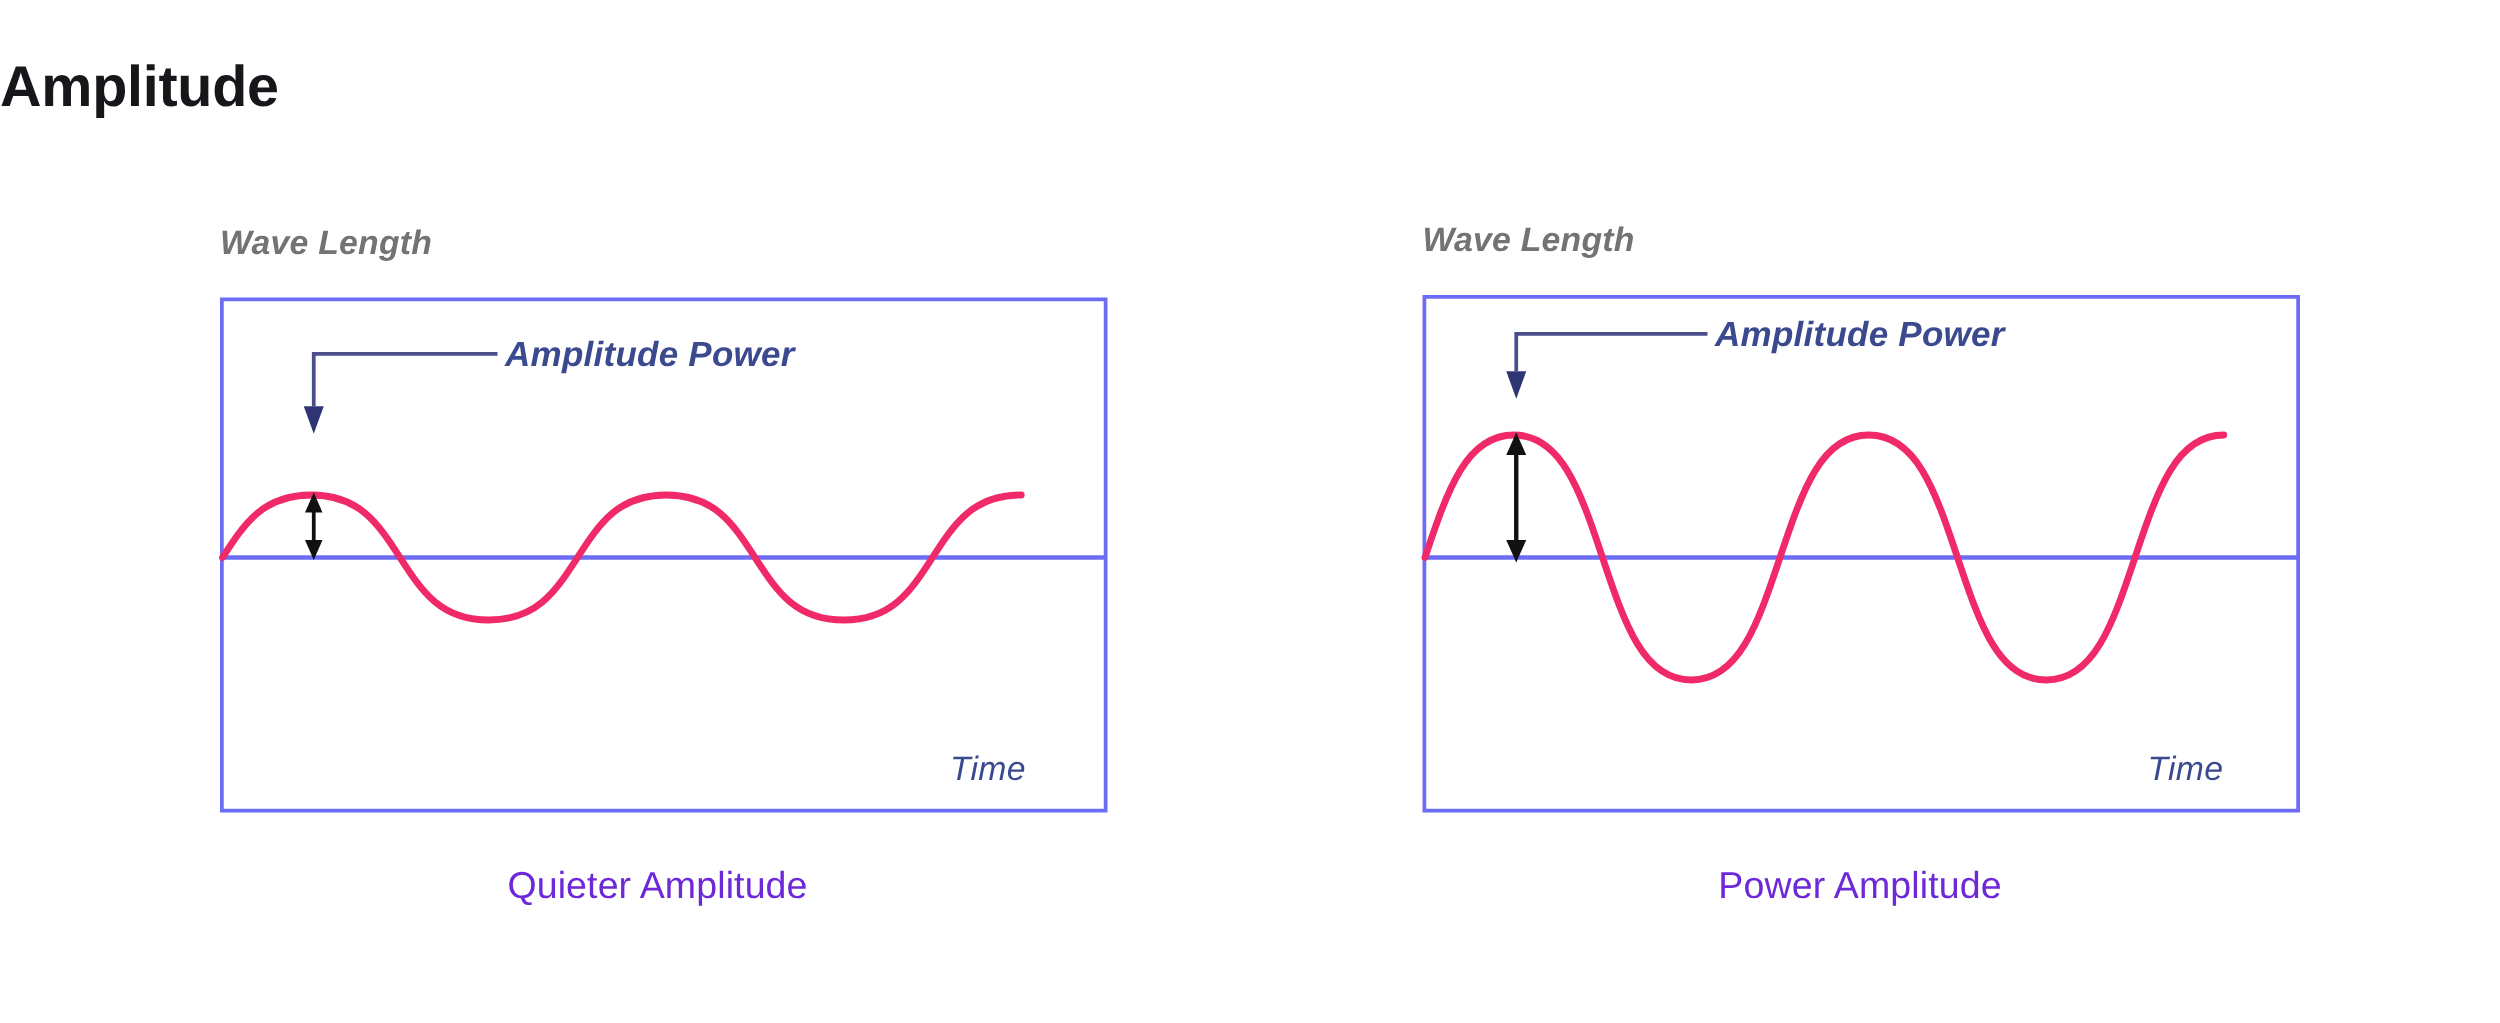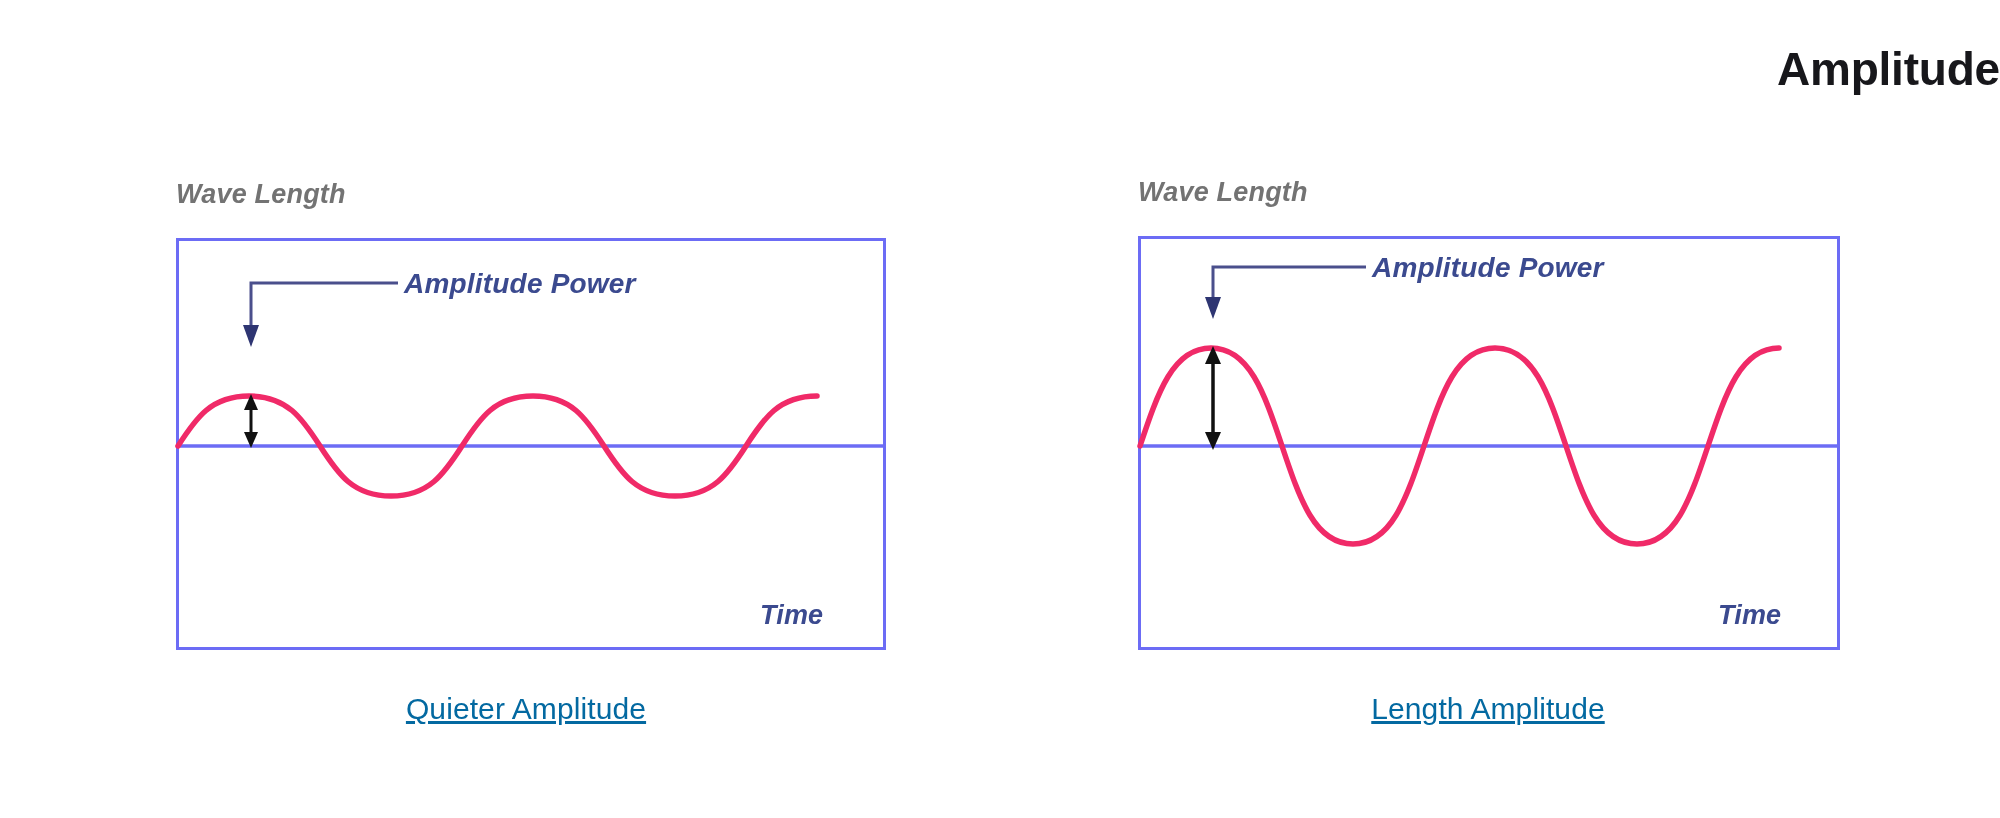--- a/index.html
+++ b/index.html
@@ -22,37 +22,36 @@
     top: 0;
     width: 2000px;
     height: 818px;
   }
 
   .page-title {
     position: absolute;
     left: 0;
     top: 42px;
     width: 2000px;
-    text-align: right;
+    text-align: left;
     font-size: 46px;
     font-weight: bold;
     color: #17171b;
     letter-spacing: -0.2px;
   }
 
   .caption {
     position: absolute;
     top: 692px;
     width: 720px;
     text-align: center;
     font-size: 30px;
     font-weight: 400;
-    color: #0369a1;
+    color: #6d28d9;
     letter-spacing: 0.1px;
-    text-decoration: underline;
   }
   .caption.left  { left: 166px; }
   .caption.right { left: 1128px; }
 
   .axis-label {
     position: absolute;
     font-style: italic;
     font-weight: bold;
     font-size: 27px;
     color: #737373;
@@ -70,21 +69,21 @@
     color: #3b4a8f;
     letter-spacing: 0.2px;
     white-space: nowrap;
   }
   .callout-label.left  { left: 404px;  top: 268px; }
   .callout-label.right { left: 1372px; top: 252px; }
 
   .time-label {
     position: absolute;
     font-style: italic;
-    font-weight: bold;
+    font-weight: normal;
     font-size: 27px;
     color: #3b4a8f;
     letter-spacing: 0.2px;
     white-space: nowrap;
   }
   .time-label.left  { left: 760px;  top: 600px; }
   .time-label.right { left: 1718px; top: 600px; }
 </style>
 </head>
 <body>
@@ -147,15 +146,15 @@
   <div class="time-label left">Time</div>
 
   <div class="caption left">Quieter Amplitude</div>
 
   <div class="axis-label wavelength-label right">Wave Length</div>
 
   <div class="callout-label right">Amplitude Power</div>
 
   <div class="time-label right">Time</div>
 
-  <div class="caption right">Length Amplitude</div>
+  <div class="caption right">Power Amplitude</div>
 
 </div>
 
 </body></html>

